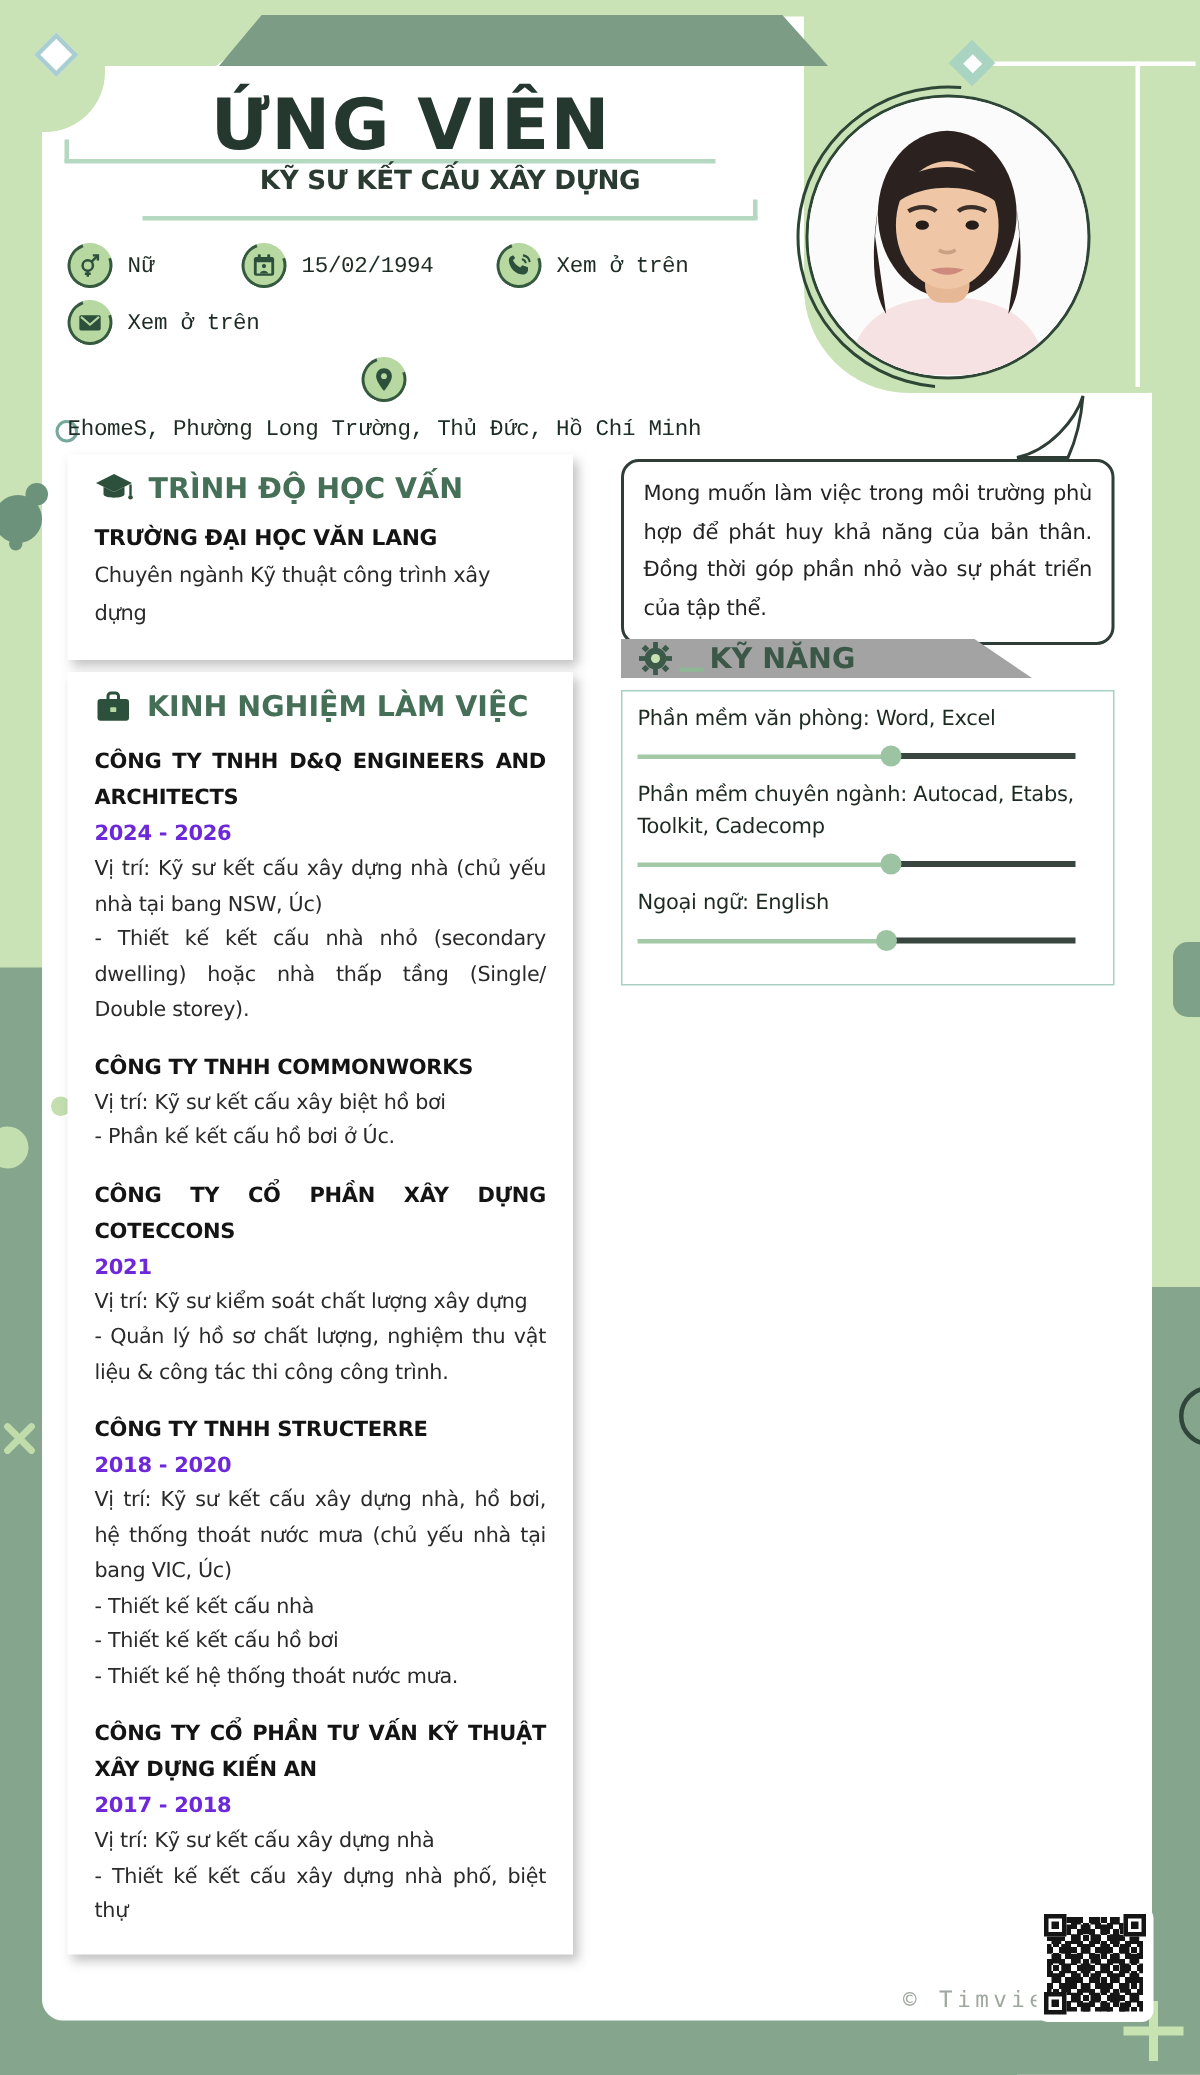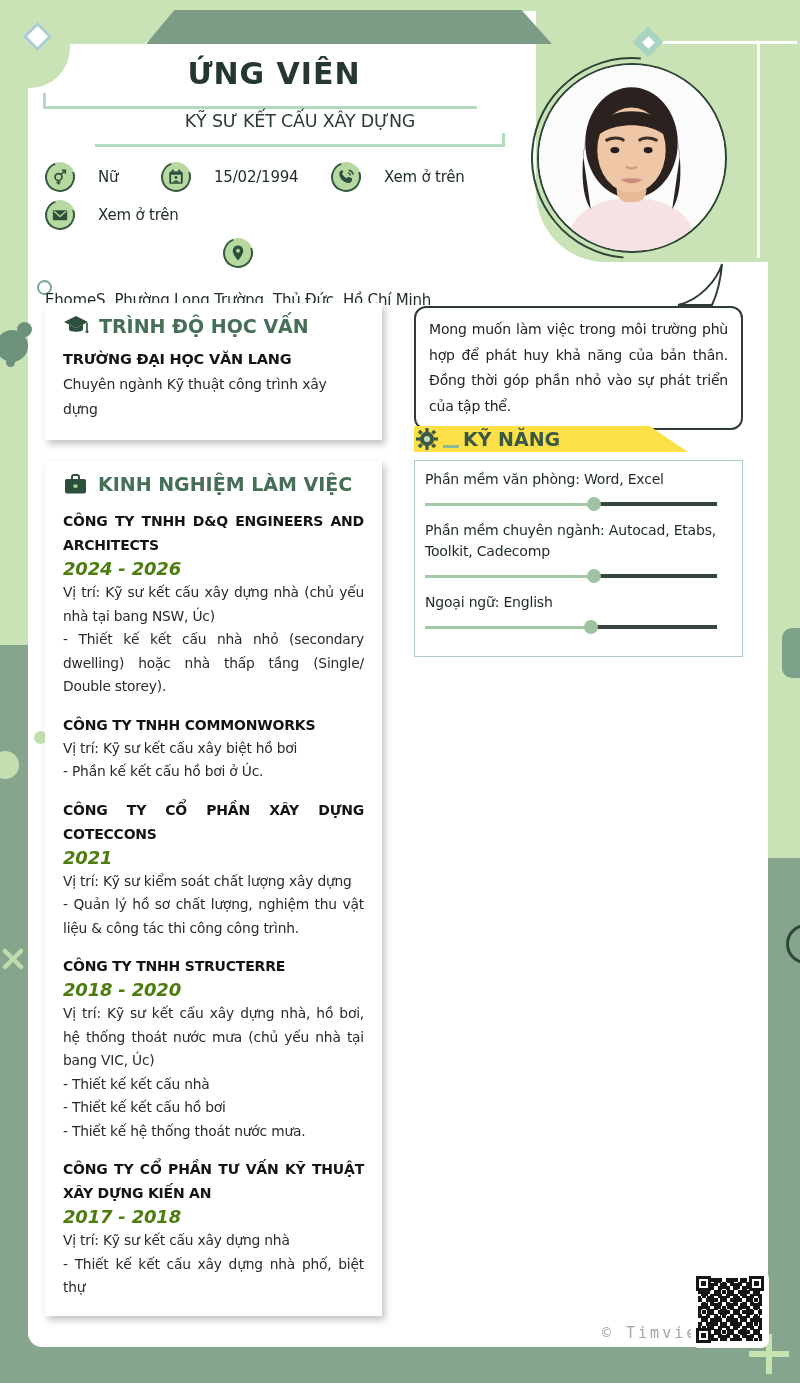--- a/index.html
+++ b/index.html
@@ -43,64 +43,64 @@
               border:3px solid #a9ced1;transform:rotate(45deg);z-index:4;}
   .diamond-tr{left:637px;top:31px;width:22px;height:22px;background:#aad4c2;
               transform:rotate(45deg);z-index:4;}
   .diamond-tr-core{left:643.5px;top:37.5px;width:9px;height:9px;background:#fff;
               transform:rotate(45deg);z-index:5;}
   .x-mark{left:2px;top:948px;z-index:3;}
   .plus-mark{left:749px;top:1334px;width:40px;height:40px;z-index:3;}
   .plus-mark .pv{position:absolute;left:17px;top:0;width:6px;height:40px;background:#c7e3b2;}
   .plus-mark .ph{position:absolute;left:0;top:17px;width:40px;height:6px;background:#c7e3b2;}
   
-  .title{left:28px;top:56px;width:492px;text-align:center;font-size:30px;font-weight:bold;
+  .title{left:28px;top:56px;width:492px;text-align:center;font-size:47px;font-weight:bold;
          color:#253830;z-index:5;letter-spacing:1px;}
   .line1{left:43px;top:106px;width:434px;height:3px;background:#b4d9c0;z-index:5;}
   .line1-tick{left:43px;top:93px;width:3px;height:15px;background:#b4d9c0;z-index:5;}
-  .subtitle{left:95px;top:111px;width:410px;text-align:center;font-size:17.5px;font-weight:normal;
+  .subtitle{left:95px;top:111px;width:410px;text-align:center;font-size:17.5px;font-weight:bold;
             color:#2a3b31;z-index:5;}
   .line2{left:95px;top:144px;width:410px;height:3px;background:#b4d9c0;z-index:5;}
   .line2-tick{left:502px;top:133px;width:3px;height:13px;background:#b4d9c0;z-index:5;}
   
-  .contact{z-index:5;display:flex;align-items:center;gap:23px;}
+  .contact{z-index:5;display:flex;align-items:center;gap:10px;font-family:Liberation Mono, monospace;}
   .ct-icon{width:30px;height:30px;border-radius:50%;background:#b7d8a1;flex:0 0 auto;
            border:2px solid #35593f;border-top-color:transparent;transform:rotate(25deg);
            display:flex;align-items:center;justify-content:center;box-sizing:border-box;}
   .ct-icon svg{transform:rotate(-25deg);}
   .ct-label{font-size:15px;color:#1d2c24;white-space:nowrap;}
   
   .avatar{left:537px;top:63px;width:190px;height:190px;border-radius:50%;background:#fbfbfb;
           border:2.5px solid #2e4636;z-index:5;overflow:hidden;box-sizing:border-box;}
   .avatar-ring{left:531px;top:57px;width:202px;height:202px;border-radius:50%;
           border:2px solid #2e4636;border-right-color:transparent;border-bottom-color:transparent;
           transform:rotate(-40deg);z-index:5;box-sizing:border-box;}
   
   .bubble{left:414px;top:306px;width:329px;min-height:97px;background:#fff;border:2px solid #2e3d35;
           border-radius:12px;z-index:5;padding:9px 13px;box-sizing:border-box;
           font-size:14px;line-height:25.5px;text-align:justify;color:#232323;}
   .bubble-tail{left:676px;top:262px;z-index:4;}
   
   .card{background:#fff;box-shadow:3px 4px 7px rgba(80,80,80,0.35);z-index:5;
         box-sizing:border-box;padding:12px 18px;}
   .card-edu{left:45px;top:303px;width:337px;min-height:137px;}
-  .card-exp{left:45px;top:461px;width:337px;min-height:845px;padding-bottom:16px;}
+  .card-exp{left:45px;top:448px;width:337px;min-height:845px;padding-bottom:16px;}
   .card-head{display:flex;align-items:center;gap:10px;font-size:19px;font-weight:bold;
              color:#456f56;letter-spacing:0;}
   .card-head svg{flex:0 0 auto;}
   .edu-school{margin-top:10px;font-weight:bold;font-size:14.5px;color:#141414;line-height:25px;}
   .edu-line{font-size:14px;color:#2a2a2a;line-height:25px;}
   .exp-entry{margin-top:14px;}
   .exp-company{font-weight:bold;font-size:14px;color:#141414;line-height:24px;text-align:justify;}
-  .exp-period{font-weight:bold;font-size:18px;color:#4d7c0f;line-height:24px;font-style:italic;}
+  .exp-period{font-weight:bold;font-size:14px;color:#6d28d9;line-height:24px;}
   .exp-line{font-size:13.8px;color:#2a2a2a;line-height:23.5px;text-align:justify;}
   
-  .skills-head{left:414px;top:426px;width:274px;height:26px;background:#fde047;z-index:5;
+  .skills-head{left:414px;top:426px;width:274px;height:26px;background:#a3a3a3;z-index:5;
                clip-path:polygon(0 0,86% 0,100% 100%,0 100%);display:flex;align-items:center;
-               padding-left:1px;box-sizing:border-box;gap:4px;}
+               padding-left:11px;box-sizing:border-box;gap:4px;}
   .skills-underscore{width:16px;height:3px;background:#8fb795;margin-top:14px;}
   .skills-title{font-size:19px;font-weight:bold;color:#3b5747;letter-spacing:0;}
   .skills-box{left:414px;top:460px;width:329px;height:197px;background:#fff;z-index:5;
               border:1.5px solid #aacfc4;box-sizing:border-box;padding:8px 10px;}
   .skill-label{font-size:14px;color:#1d2a22;line-height:21px;}
   .skill-label.mt{margin-top:9px;}
   .slider{position:relative;height:14px;margin:7px 0 7px 0;width:292px;}
   .sl-done{position:absolute;left:0;top:5.5px;height:3px;background:#a4c9a6;}
   .sl-rest{position:absolute;right:0;top:5px;height:4px;background:#39463f;}
   .sl-knob{position:absolute;top:0;width:14px;height:14px;border-radius:50%;background:#9cc4a2;}

